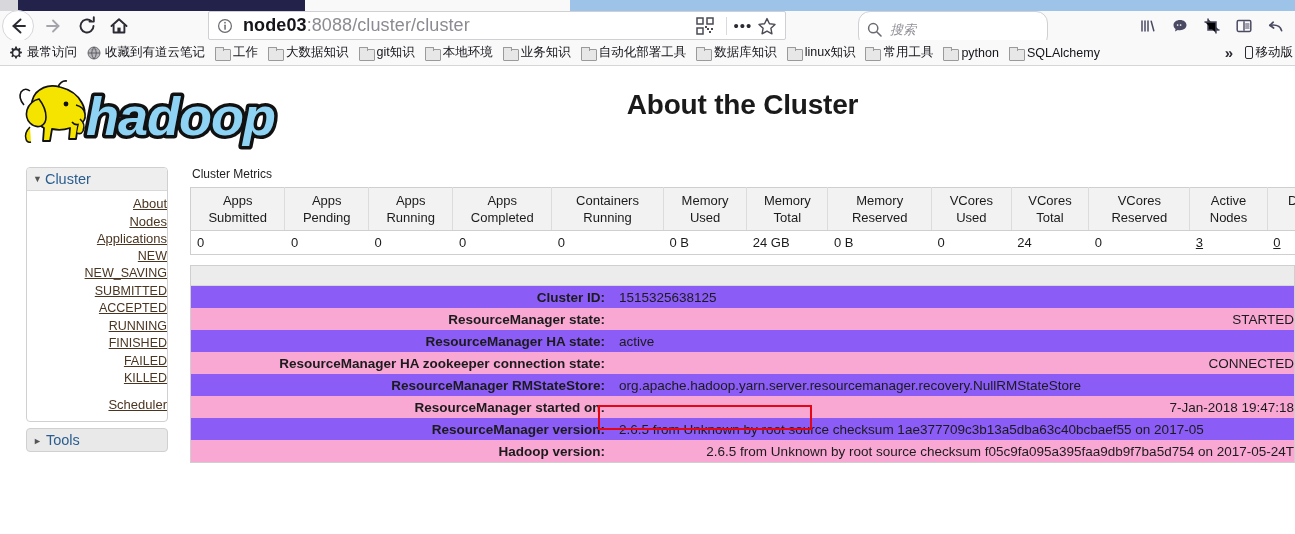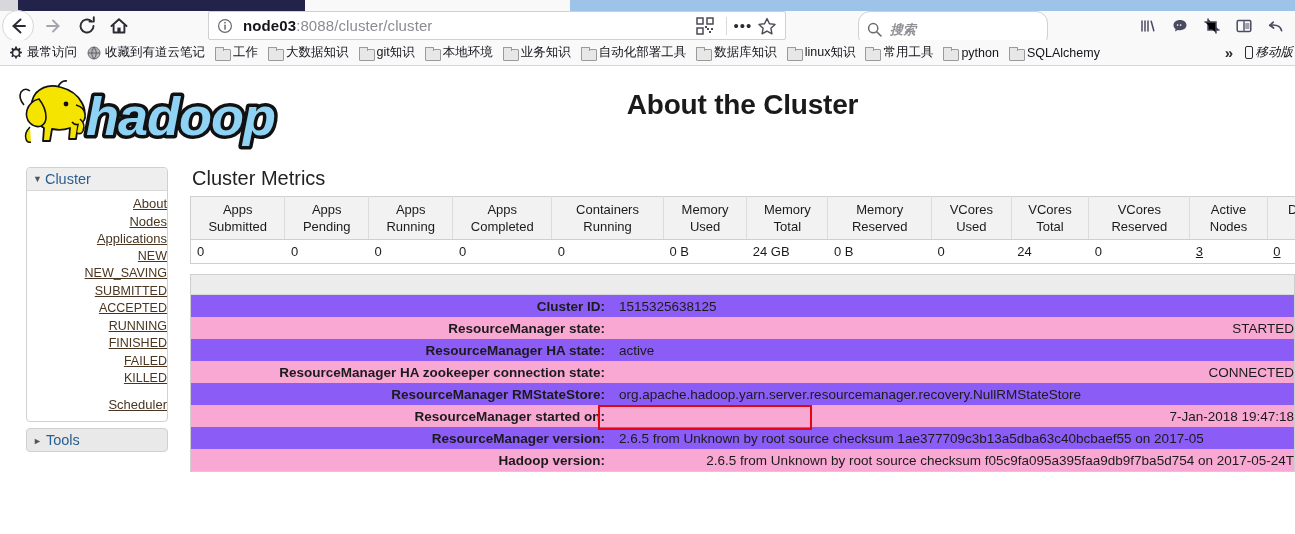--- a/index.html
+++ b/index.html
@@ -29,32 +29,32 @@
     position:absolute; left:2px; top:-1px; width:32px; height:32px;
     border:1px solid #d7d7db; border-radius:50%; background:#fff;
   }
 
   #urlbar {
     position:absolute; left:208px; top:0px; width:578px; height:29px;
     background:#ffffff; border:1px solid #cfcfd4; border-radius:2px;
     display:flex; align-items:center;
   }
   #urlbar .info-ic { margin-left:8px; width:16px; height:16px; color:#6a6a72; flex:0 0 auto;}
-  #url-text { margin-left:10px; font-size:15px; color:#8b8b92; white-space:nowrap; letter-spacing:0.1px;}
+  #url-text { margin-left:10px; font-size:18px; color:#8b8b92; white-space:nowrap; letter-spacing:0.1px;}
   #url-text b { color:#15141a; font-weight:700; }
   #urlbar .right-ic { margin-left:auto; display:flex; align-items:center; }
   #qr-icon { width:18px; height:18px; margin-right:6px; color:#4a4a55; }
   #urlbar .sep { width:1px; height:18px; background:#d9d9de; margin:0 6px; }
   #dots-icon { width:20px; text-align:center; font-size:15px; color:#2b2b33; letter-spacing:1px; }
   #star-icon { width:22px; height:18px; margin:0 6px 0 4px; color:#4a4a55; }
 
   #searchbar {
     position:absolute; left:858px; top:0px; width:190px; height:37px;
     background:#ffffff; border:1px solid #cfcfd4; border-radius:12px;
-    display:flex; align-items:center;font-weight:bold;
+    display:flex; align-items:center;
   }
   #search-icon { margin-left:8px; width:15px; height:15px; color:#6a6a72; }
   #search-ph { margin-left:8px; font-size:13px; font-style:italic; color:#8f8f96; }
 
   .tb-ic { position:absolute; top:7px; color:#4a4a62; }
   #library-icon  { left:1140px; }
   #pocket-icon   { left:1172px; }
   #screenshot-icon{left:1204px; }
   #reader-icon   { left:1236px; }
   #undo-icon     { left:1268px; }
@@ -77,21 +77,21 @@
     content:""; position:absolute; left:0; top:0px; width:7px; height:3px;
     background:#e7e7e7; border:1px solid #9a9a9a; border-bottom:none; border-radius:1px 1px 0 0;
   }
   .gear-ic { width:14px; height:14px; color:#2b2b33; flex:0 0 auto;}
   .globe-ic{ width:14px; height:14px; flex:0 0 auto;}
   #bm-overflow { position:absolute; right:62px; top:4px; font-size:15px; color:#2b2b33; font-weight:600;}
   #bm-mobile { position:absolute; right:2px; top:4px; display:flex; align-items:center;}
   #bm-mobile .phone-ic{
     width:8px; height:13px; border:1.4px solid #2b2b33; border-radius:2px; margin-right:3px;
   }
-  #bm-mobile .lbl { font-size:12.5px; color:#15141a;font-style:italic; }
+  #bm-mobile .lbl { font-size:12.5px; color:#15141a; }
 
   
   #page { position:absolute; left:0; top:67px; width:1295px; height:467px; background:#fff; overflow:hidden; }
 
   #logo { position:absolute; left:6px; top:8px; width:300px; height:80px; }
 
   #page-title {
     position:absolute; left:190px; top:22px; width:1105px;
     text-align:center; font-size:28px; font-weight:bold; color:#1a1a1a;
     letter-spacing:-0.2px;
@@ -113,21 +113,21 @@
   .side-link.lvl2 { padding-left:46px; font-size:12.5px; }
   .side-spacer { height:8px; }
   #tools-box {
     margin-top:6px; background:#e9e9e9; border:1px solid #d0d0d0; border-radius:4px;
     font-size:14.5px; color:#2a5d8f; padding:3px 6px;
   }
   #tools-box .arrow-r { color:#555; font-size:9px; margin-right:4px; vertical-align:1px;}
 
   
   #main { position:absolute; left:190px; top:100px; right:0; }
-  #metrics-title { font-size:20px; color:#222; margin:0 0 6px 2px; }
+  #metrics-title { font-size:12px; color:#222; margin:0 0 6px 2px; }
 
   table.yarn { border-collapse:collapse; font-size:13px; color:#1b1b1b; background:#fff;}
   #metrics-table { width:1289px; border:1px solid #cfcfcf; }
   #metrics-table th {
     background:#f2f2f2; border-left:1px solid #dcdcdc; border-bottom:1px solid #cfcfcf;
     font-weight:normal; font-size:13px; color:#1b1b1b; padding:4px 6px;
     text-align:center; vertical-align:top; line-height:17px;
   }
   #metrics-table th:first-child { border-left:none; }
   #metrics-table td {

